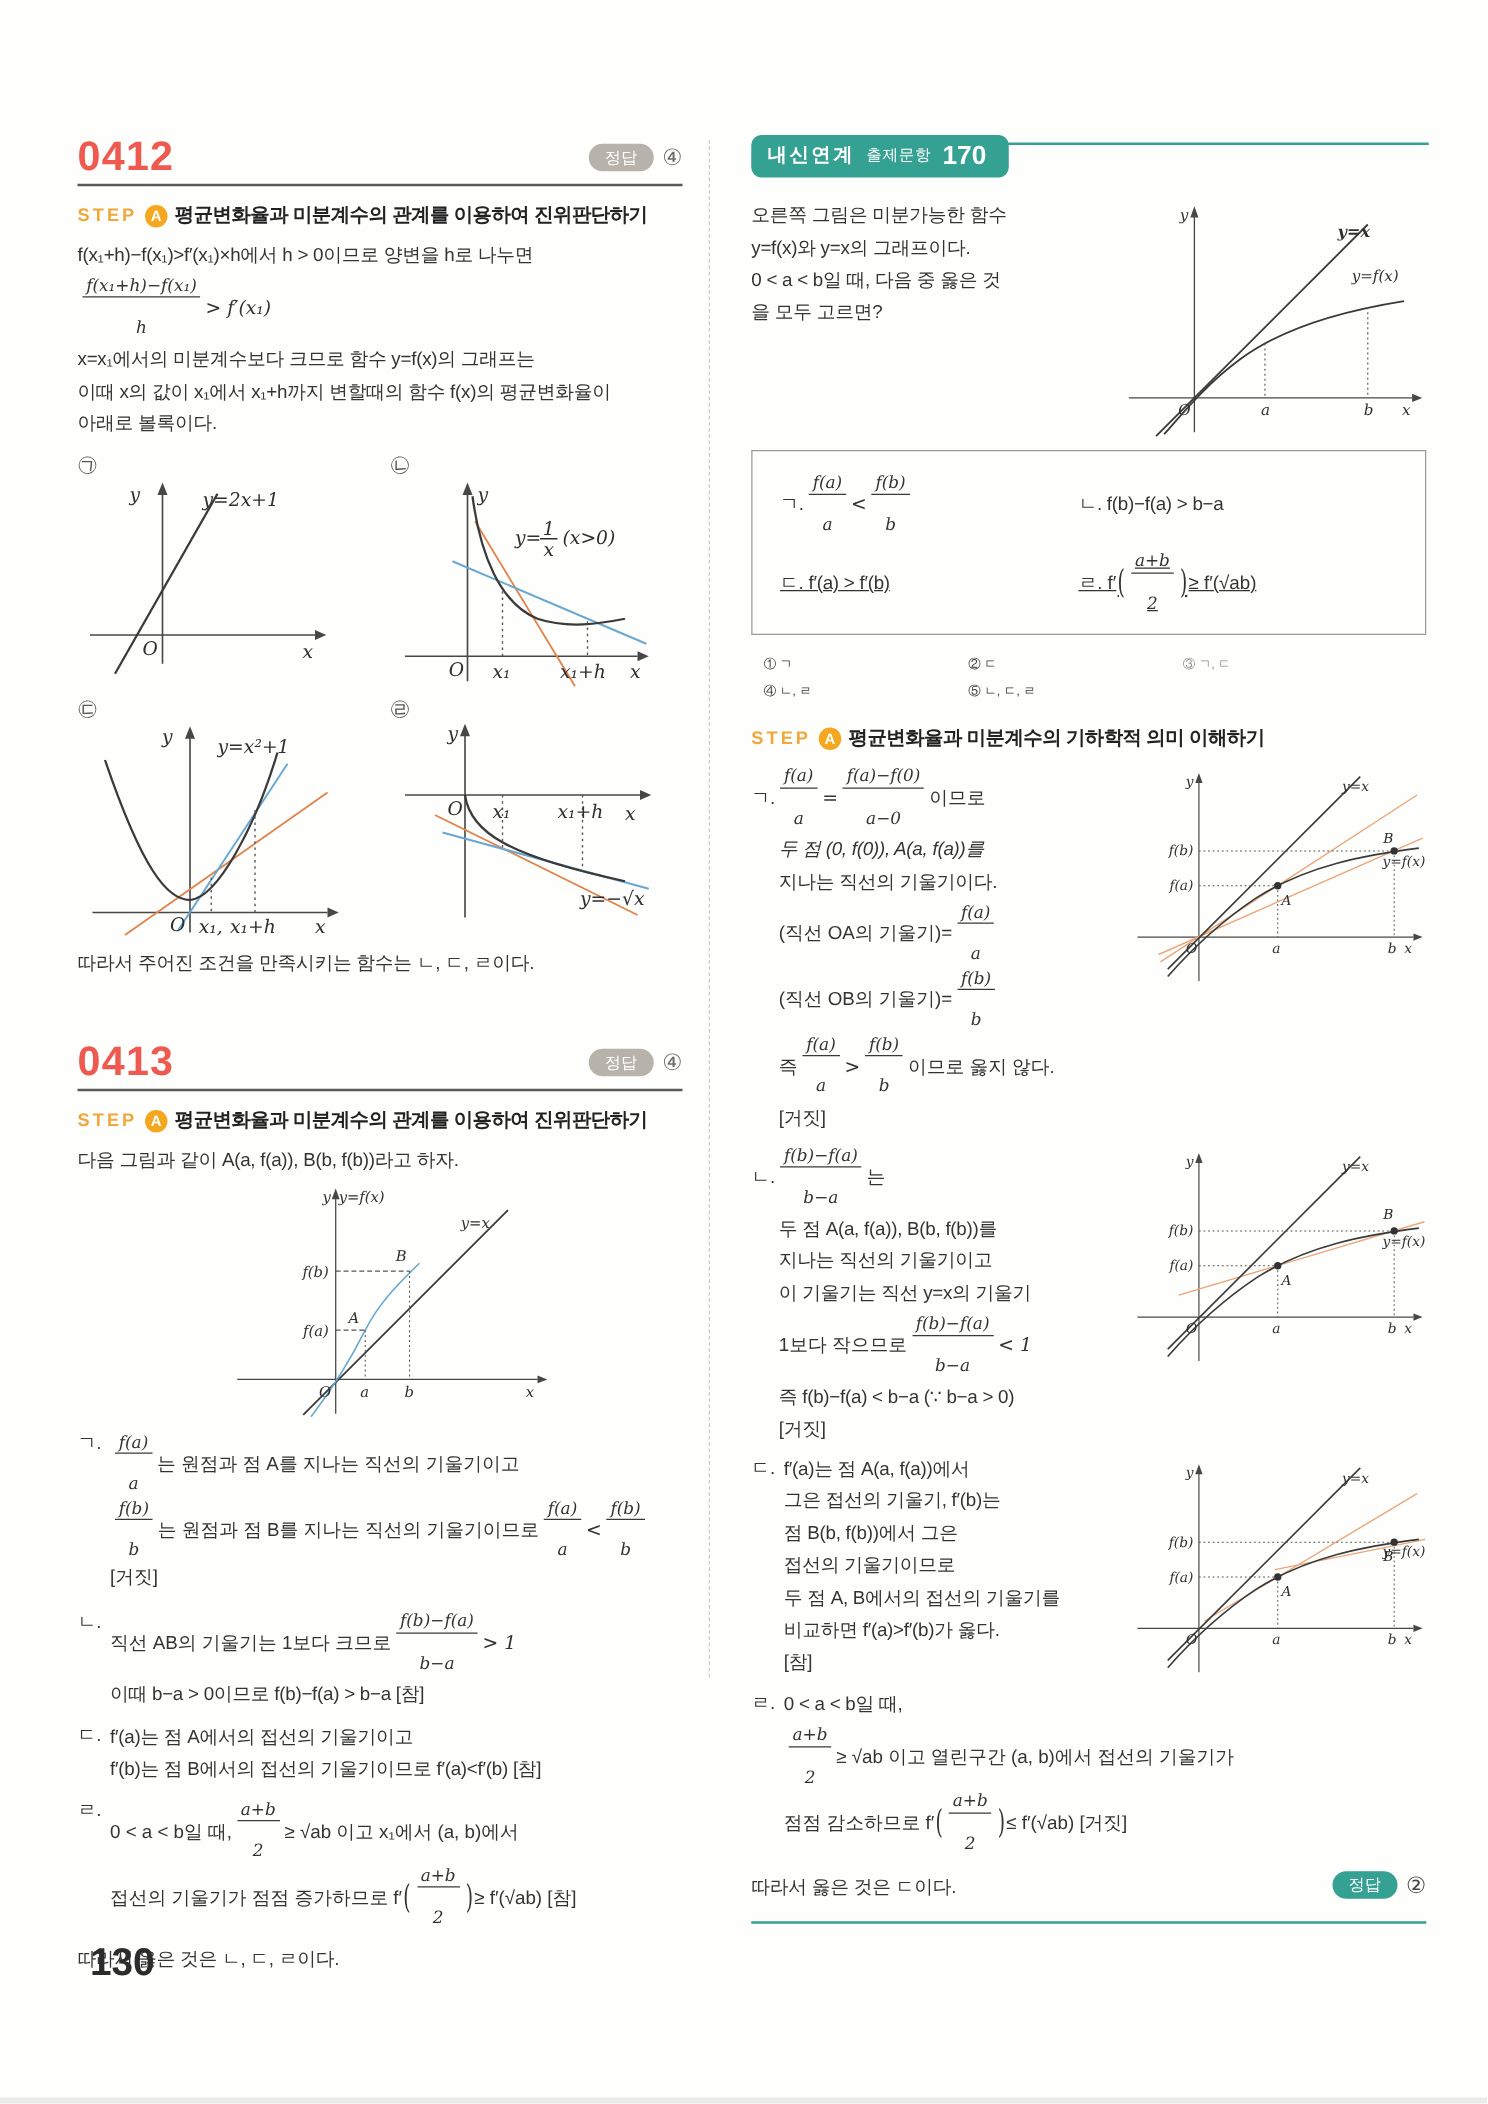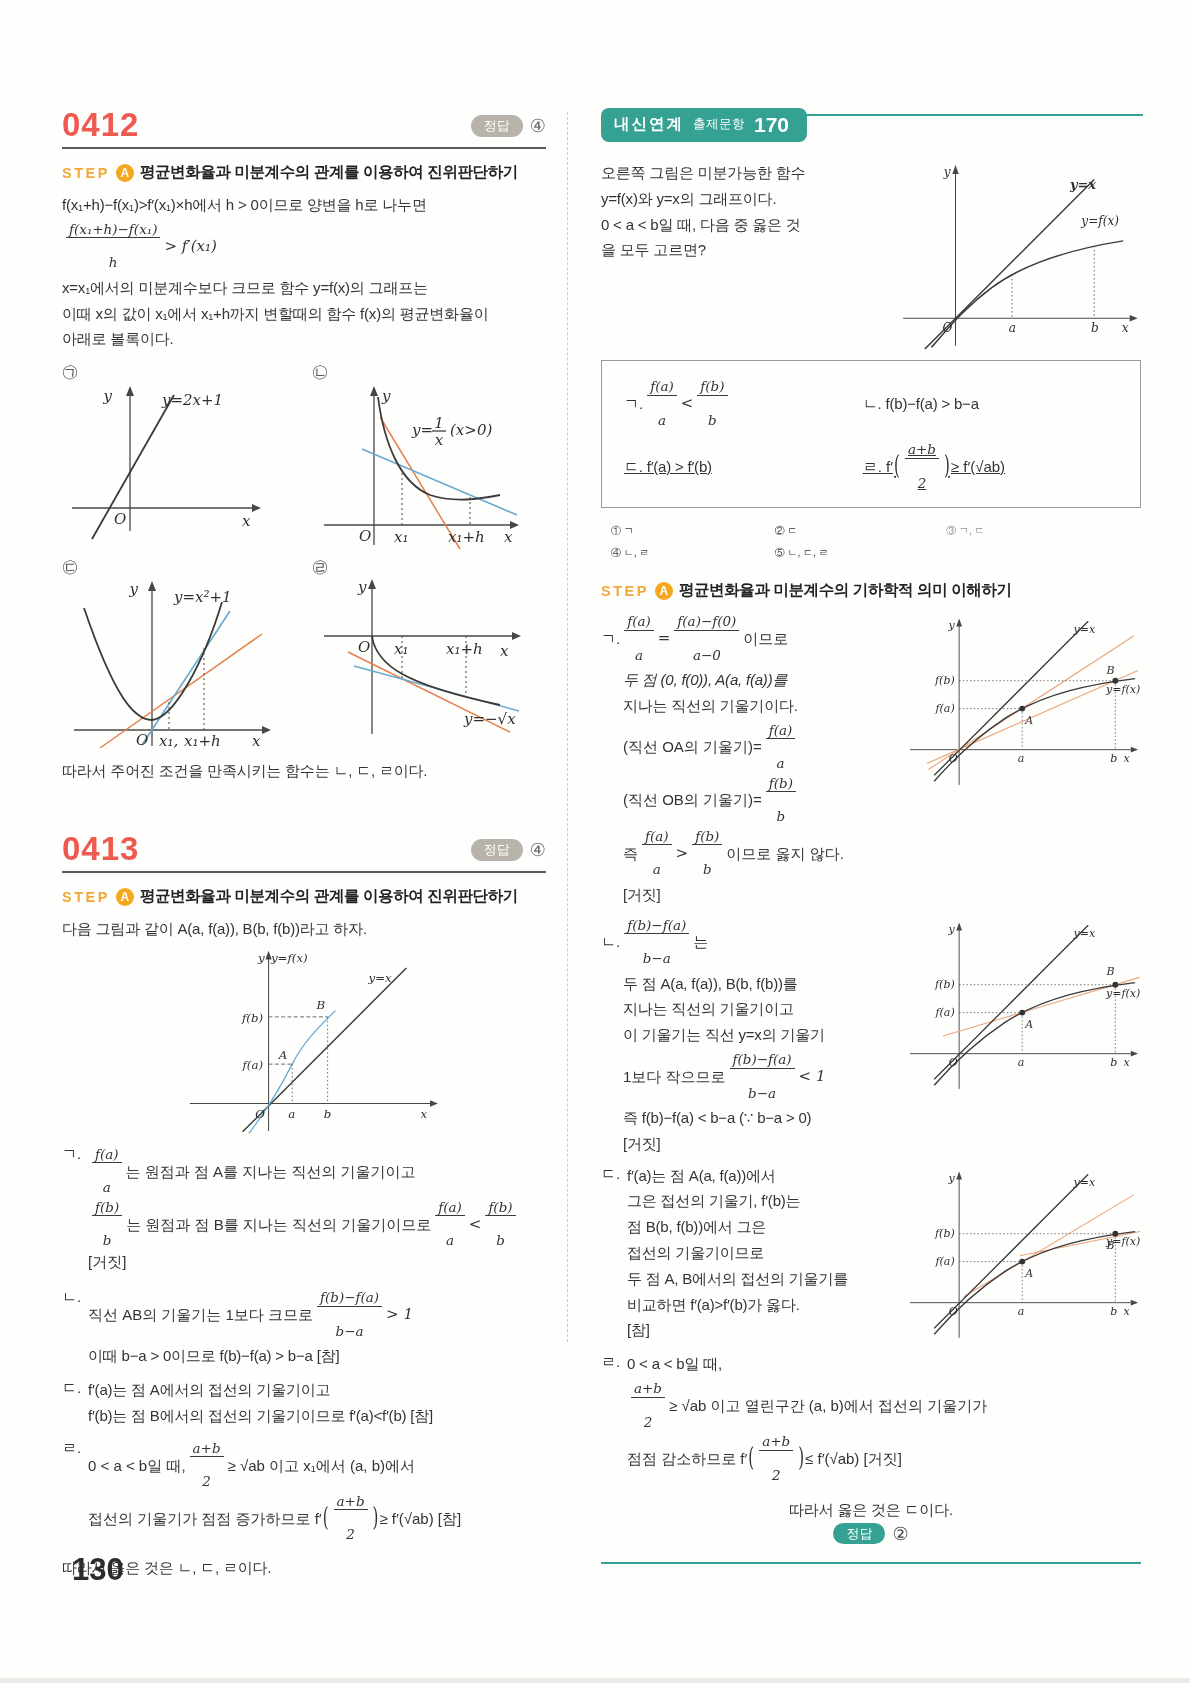--- a/index.html
+++ b/index.html
@@ -71,21 +71,21 @@
   .p170-introtext{width:278px;}
   .opt-box{border:1.2px solid #9a9a97;margin-top:10px;padding:18px 8px 16px 22px;}
   .opt-row{display:grid;grid-template-columns:47% 53%;align-items:center;}
   .opt-row + .opt-row{margin-top:14px;text-decoration:underline;}
   .choices{display:grid;grid-template-columns:1.05fr 1.1fr 1.25fr;row-gap:8px;margin:16px 0 0 10px;font-size:10px;}
   .choices .c3{color:#8f8f8d;}
   .solrow{display:flex;justify-content:space-between;margin-top:6px;}
   .soltext{width:292px;}
   .solgraph{width:242px;padding-top:4px;}
   .bottom-rule{height:2px;background:#35a193;margin-top:14px;}
-  .concl-row{display:flex;justify-content:space-between;align-items:center;margin-top:10px;flex-direction:column;}
+  .concl-row{display:flex;justify-content:space-between;align-items:center;margin-top:10px;}
 </style>
 </head>
 <body>
 
 <div class="page">
   <div class="divider"></div>
 
   <div class="col-left">
 
     <section>

